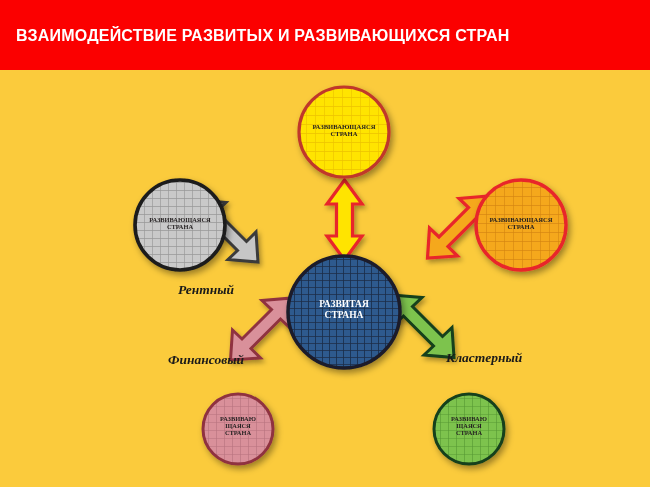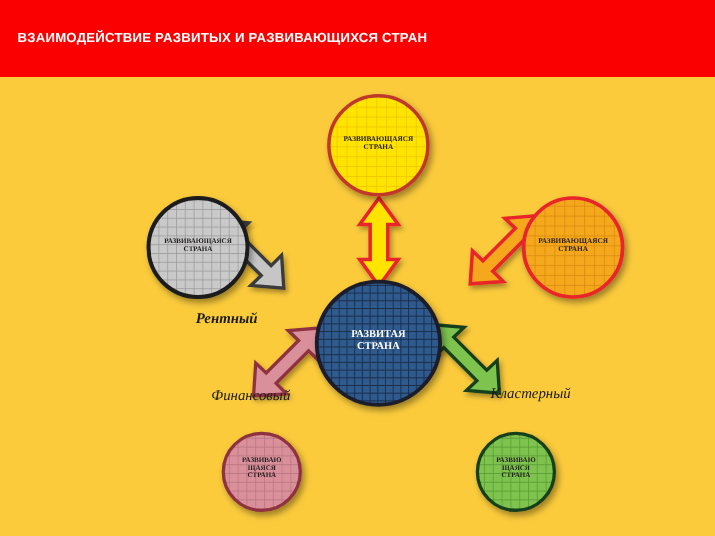--- a/index.html
+++ b/index.html
@@ -19,21 +19,21 @@
   #header{
     position:absolute;left:0;top:0;
     width:650px;height:70px;
     background:#FB0000;
   }
   #header-title{
     position:absolute;left:16px;top:27px;
     color:#FFFFFF;
     font-family:"Liberation Sans", sans-serif;
     font-weight:bold;
-    font-size:12px;
+    font-size:16px;
     letter-spacing:0.2px;
     white-space:nowrap;
   }
   
   #diagram{
     position:absolute;left:0;top:70px;
     width:650px;height:417px;
   }
   #diagram svg{display:block;}
   .node-label{
@@ -155,18 +155,18 @@
 СТРАНА</div>
 
     <div class="node-label" style="left:424px;top:345px;width:90px;font-size:6.4px;color:#231F20;">РАЗВИВАЮ
 ЩАЯСЯ
 СТРАНА</div>
 
 
 
     <div class="arrow-label" style="left:178px;top:212px;font-weight:bold;">Рентный</div>
 
-    <div class="arrow-label" style="left:192px;top:282px;">Финансовый</div>
+    <div class="arrow-label" style="left:168px;top:282px;font-weight:bold;">Финансовый</div>
 
-    <div class="arrow-label" style="left:446px;top:280px;">Кластерный</div>
+    <div class="arrow-label" style="left:446px;top:280px;font-weight:bold;">Кластерный</div>
   </div>
 
 </div>
 
 </body></html>

